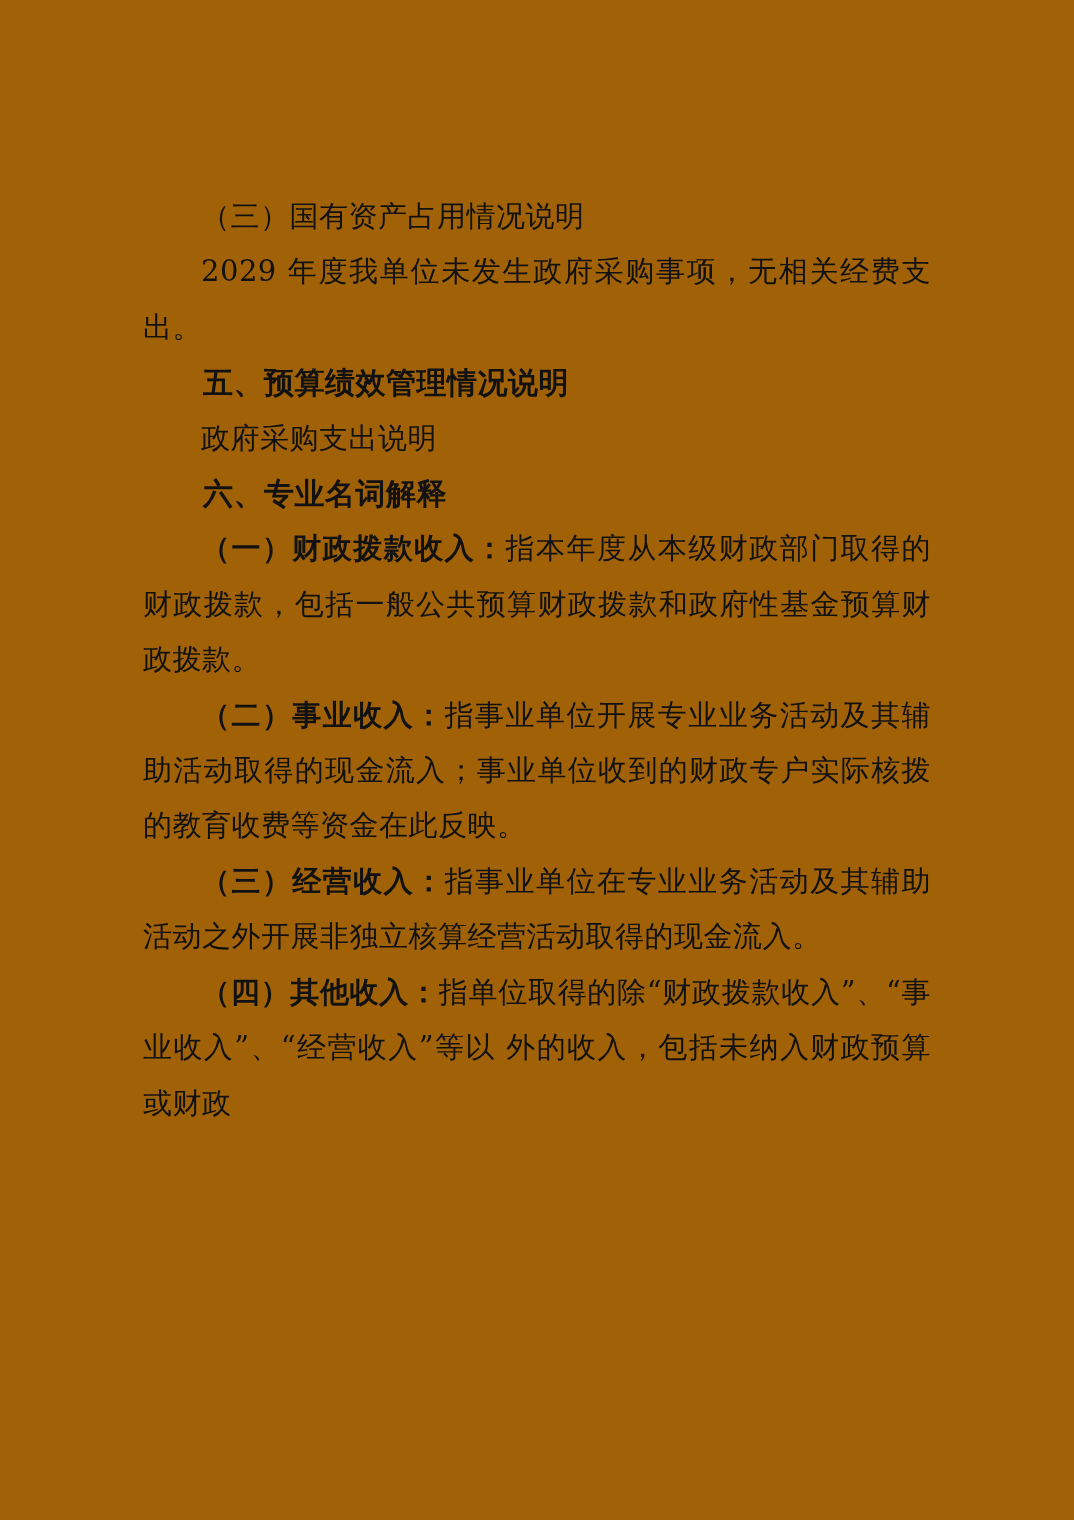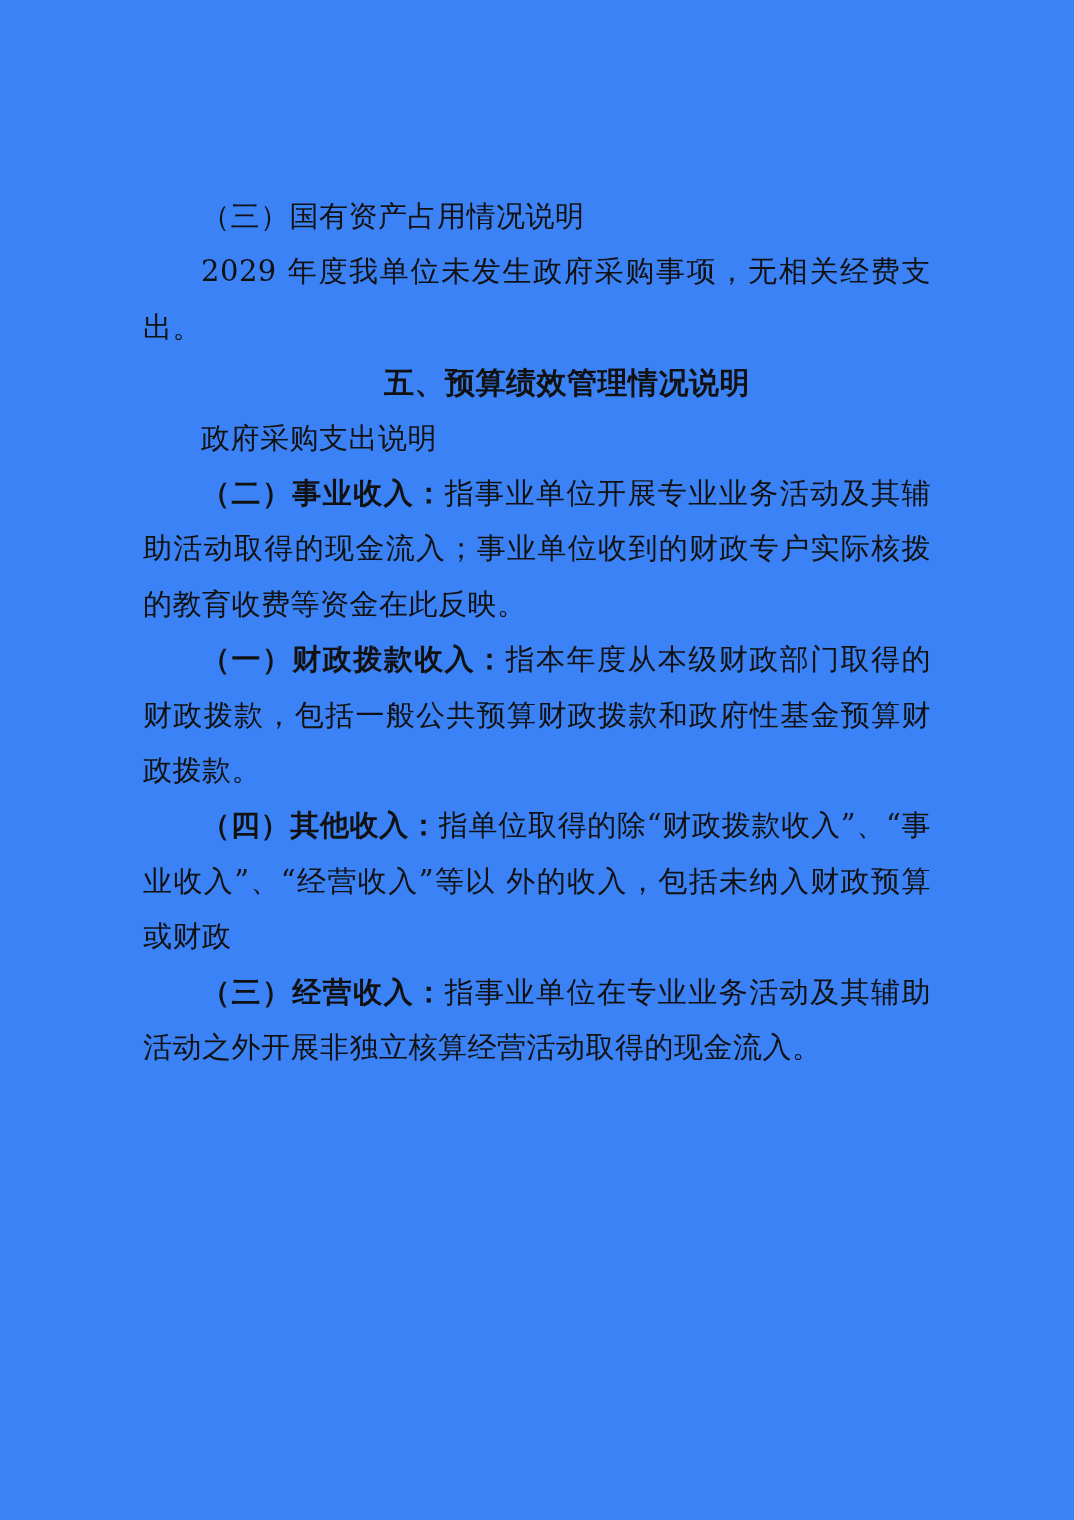--- a/index.html
+++ b/index.html
@@ -4,21 +4,21 @@
 <style>
   html, body {
     margin: 0;
     padding: 0;
     background: #ffffff;
   }
   .page {
     position: relative;
     width: 1074px;
     height: 1520px;
-    background: #3b82f6;
+    background: #a16207;
     overflow: hidden;
     color: #111111;
   }
   .content {
     position: absolute;
     top: 189px;
     left: 143px;
     width: 788px;
     font-family: "DejaVu Serif", "Liberation Serif", serif;
     font-size: 29px;
@@ -35,21 +35,21 @@
   p.subheading {
     font-family: "DejaVu Serif", "Liberation Serif", serif;
     text-align: left;
     font-weight: 500;
   }
   
   p.heading {
     font-family: "DejaVu Sans", "Liberation Sans", sans-serif;
     font-weight: 700;
     font-size: 30px;
-    text-align: center;
+    text-align: left;
   }
   
   p.body {
     font-weight: 400;
   }
   
   .term-lead {
     font-weight: 700;
   }
 </style>
@@ -62,23 +62,24 @@
     <p class="subheading">（三）国有资产占用情况说明</p>
 
 
 
     <p class="body">2029 年度我单位未发生政府采购事项，无相关经费支出。</p>
 
     <p class="heading">五、预算绩效管理情况说明</p>
 
     <p class="body">政府采购支出说明</p>
 
+    <p class="heading">六、专业名词解释</p>
+
+    <p class="body term"><span class="term-lead">（一）财政拨款收入：</span><span>指本年度从本级财政部门取得的财政拨款，包括一般公共预算财政拨款和政府性基金预算财政拨款。</span></p>
 
     <p class="body term"><span class="term-lead">（二）事业收入：</span><span>指事业单位开展专业业务活动及其辅助活动取得的现金流入；事业单位收到的财政专户实际核拨的教育收费等资金在此反映。</span></p>
 
-    <p class="body term"><span class="term-lead">（一）财政拨款收入：</span><span>指本年度从本级财政部门取得的财政拨款，包括一般公共预算财政拨款和政府性基金预算财政拨款。</span></p>
+    <p class="body term"><span class="term-lead">（三）经营收入：</span><span>指事业单位在专业业务活动及其辅助活动之外开展非独立核算经营活动取得的现金流入。</span></p>
 
     <p class="body term"><span class="term-lead">（四）其他收入：</span><span>指单位取得的除“财政拨款收入”、“事业收入”、“经营收入”等以 外的收入，包括未纳入财政预算或财政</span></p>
-
-    <p class="body term"><span class="term-lead">（三）经营收入：</span><span>指事业单位在专业业务活动及其辅助活动之外开展非独立核算经营活动取得的现金流入。</span></p>
 
   </div>
 </div>
 
 </body></html>

